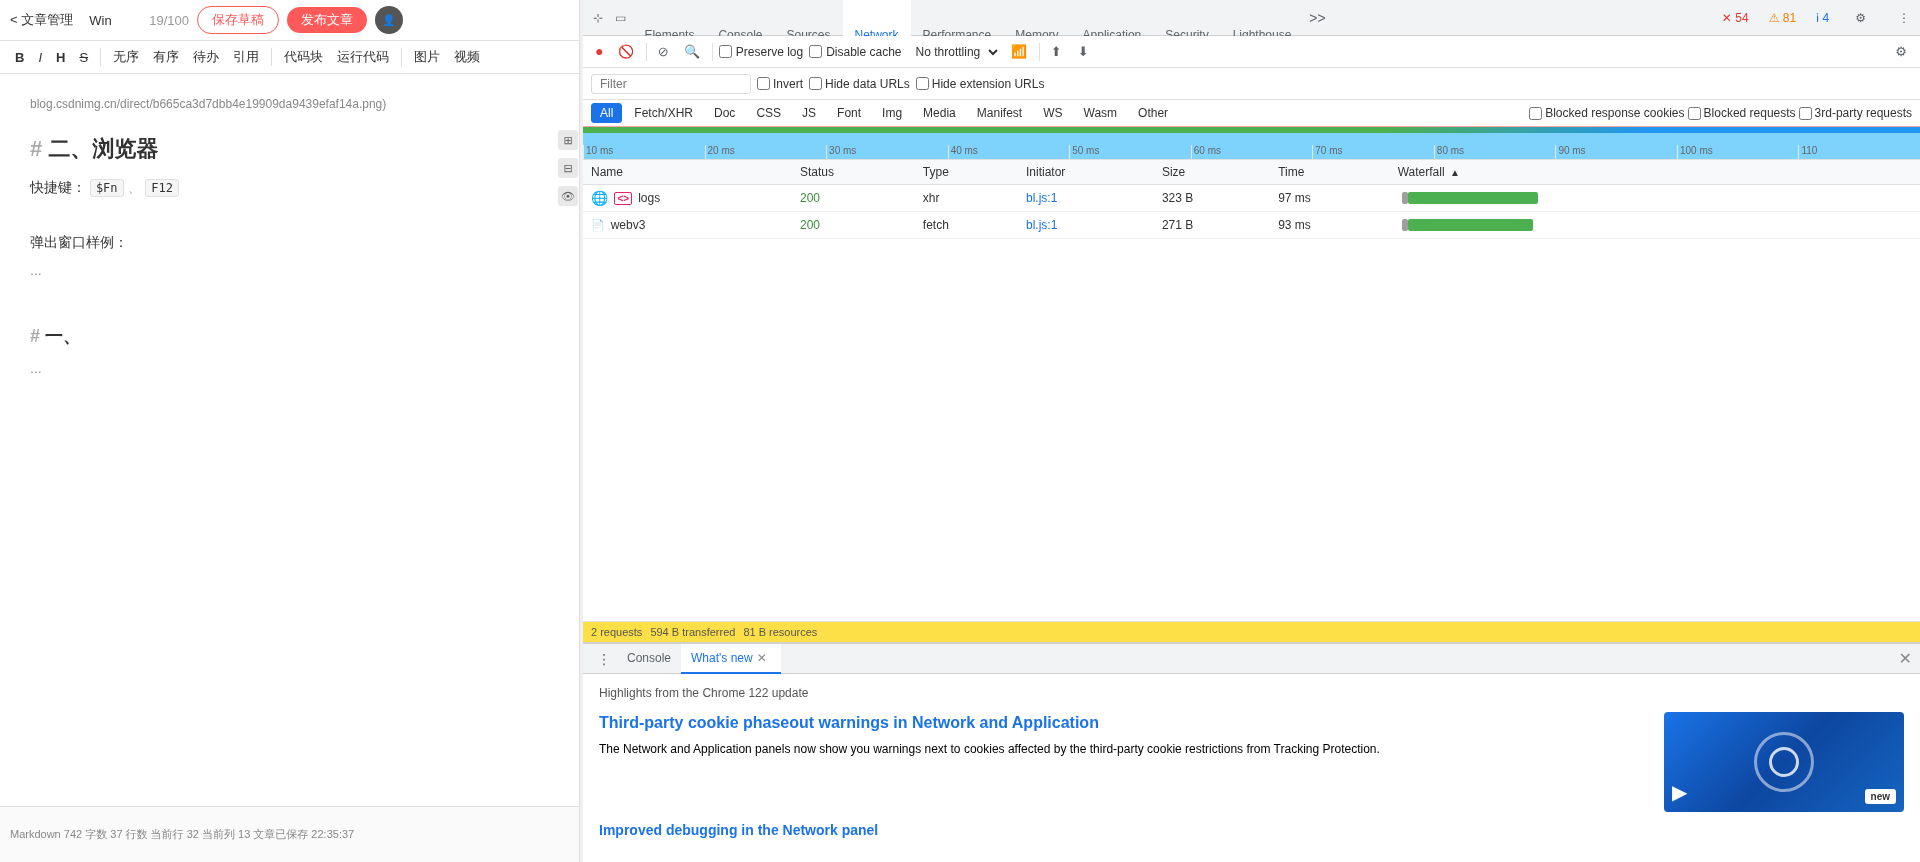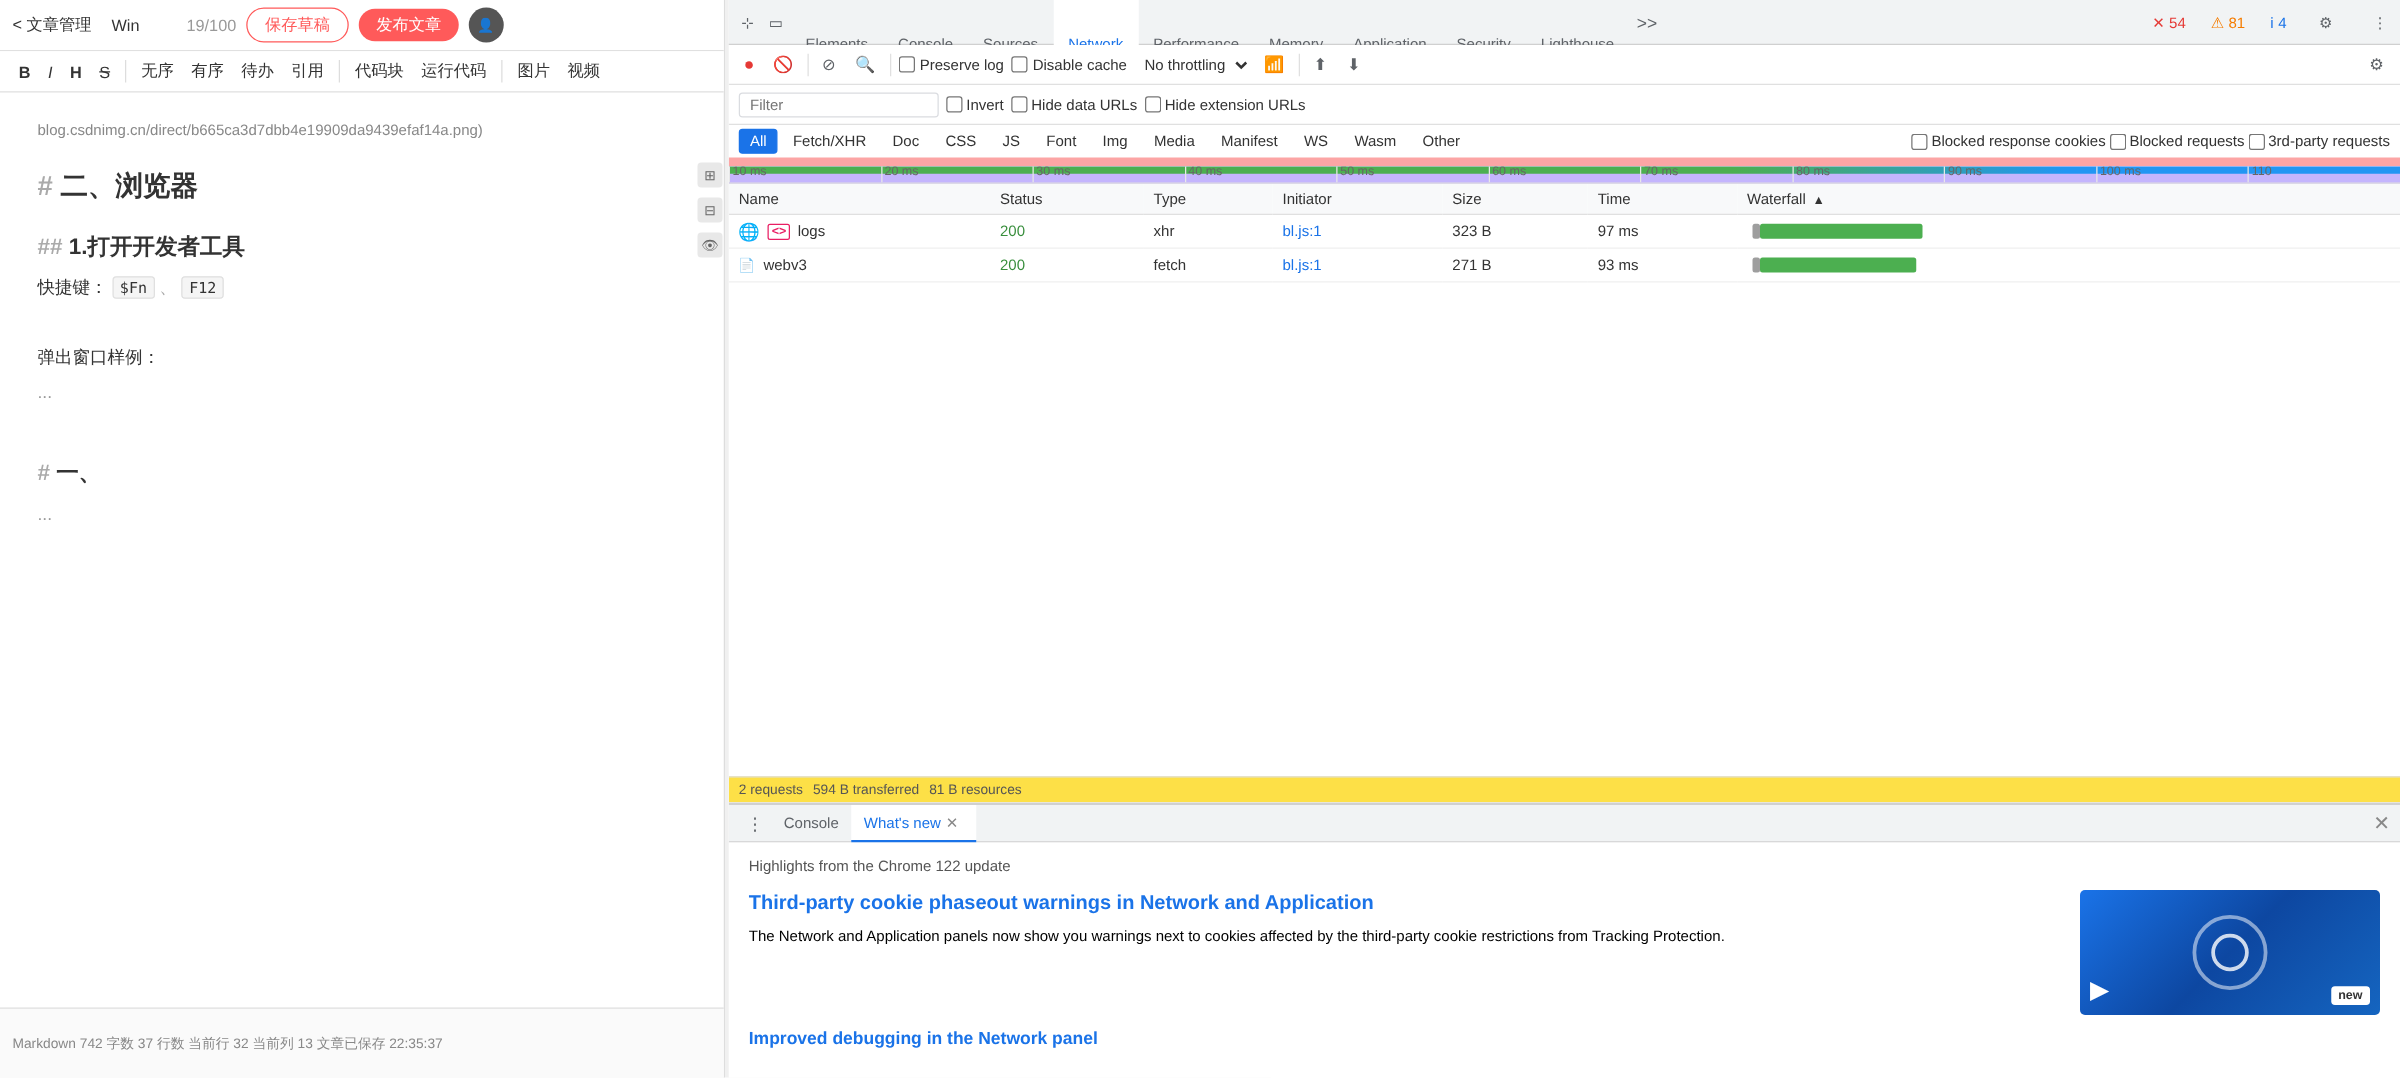--- a/index.html
+++ b/index.html
@@ -208,22 +208,22 @@
     .filter-type-btn {
       background: none; border: 1px solid transparent; cursor: pointer;
       padding: 2px 8px; font-size: 12px; color: #333; border-radius: 3px;
     }
     .filter-type-btn.active {
       background: #1a73e8; color: #fff; border-color: #1a73e8;
     }
 
     
     #timeline-header {
-      height: 14px;
-      background: #c4b5fd;
+      height: 33px;
+      background: #7dd3fc;
       border-bottom: 1px solid #e0e0e0;
       position: relative;
       overflow: hidden;
     }
     .timeline-bar {
       position: absolute;
       top: 0; left: 0; right: 0; height: 6px;
       background: linear-gradient(to right, #4caf50 60%, #2196f3 80%, #2196f3 100%);
     }
     .timeline-ticks {
@@ -429,24 +429,20 @@
     <button class="fmt-btn">图片</button>
     <button class="fmt-btn">视频</button>
   </div>
 
   <div id="editor-content">
     <p class="editor-content-link">blog.csdnimg.cn/direct/b665ca3d7dbb4e19909da9439efaf14a.png)</p>
     <h1 class="editor-h1">
       <span style="color:#aaa;">#</span>
       <span>二、浏览器</span>
     </h1>
-    <h2 class="editor-h2">
-      <span style="color:#aaa;">##</span>
-      <span>1.打开开发者工具</span>
-    </h2>
     <p class="editor-p">
       <span>快捷键：</span>
       <span class="code-inline">$Fn</span>
       <span style="color:#aaa;">、</span>
       <span class="code-inline">F12</span>
     </p>
     <br>
     <p class="editor-p">弹出窗口样例：</p>
     <p class="editor-ellipsis">...</p>
     <br>
@@ -560,21 +556,21 @@
       <label class="filter-checkbox-label">
         <input type="checkbox" style="">
         <span>Hide data URLs</span>
       </label>
       <label class="filter-checkbox-label">
         <input type="checkbox" style="">
         <span>Hide extension URLs</span>
       </label>
     </div>
 
-    <div style="display:flex;align-items:center;padding:3px 8px;gap:3px;border-bottom:7px solid #fca5a5;background:#fff;flex-wrap:wrap;">
+    <div style="display:flex;align-items:center;padding:3px 8px;gap:3px;border-bottom:1px solid #fca5a5;background:#fff;flex-wrap:wrap;">
       <button class="filter-type-btn active">All</button>
       <button class="filter-type-btn">Fetch/XHR</button>
       <button class="filter-type-btn">Doc</button>
       <button class="filter-type-btn">CSS</button>
       <button class="filter-type-btn">JS</button>
       <button class="filter-type-btn">Font</button>
       <button class="filter-type-btn">Img</button>
       <button class="filter-type-btn">Media</button>
       <button class="filter-type-btn">Manifest</button>
       <button class="filter-type-btn">WS</button>

